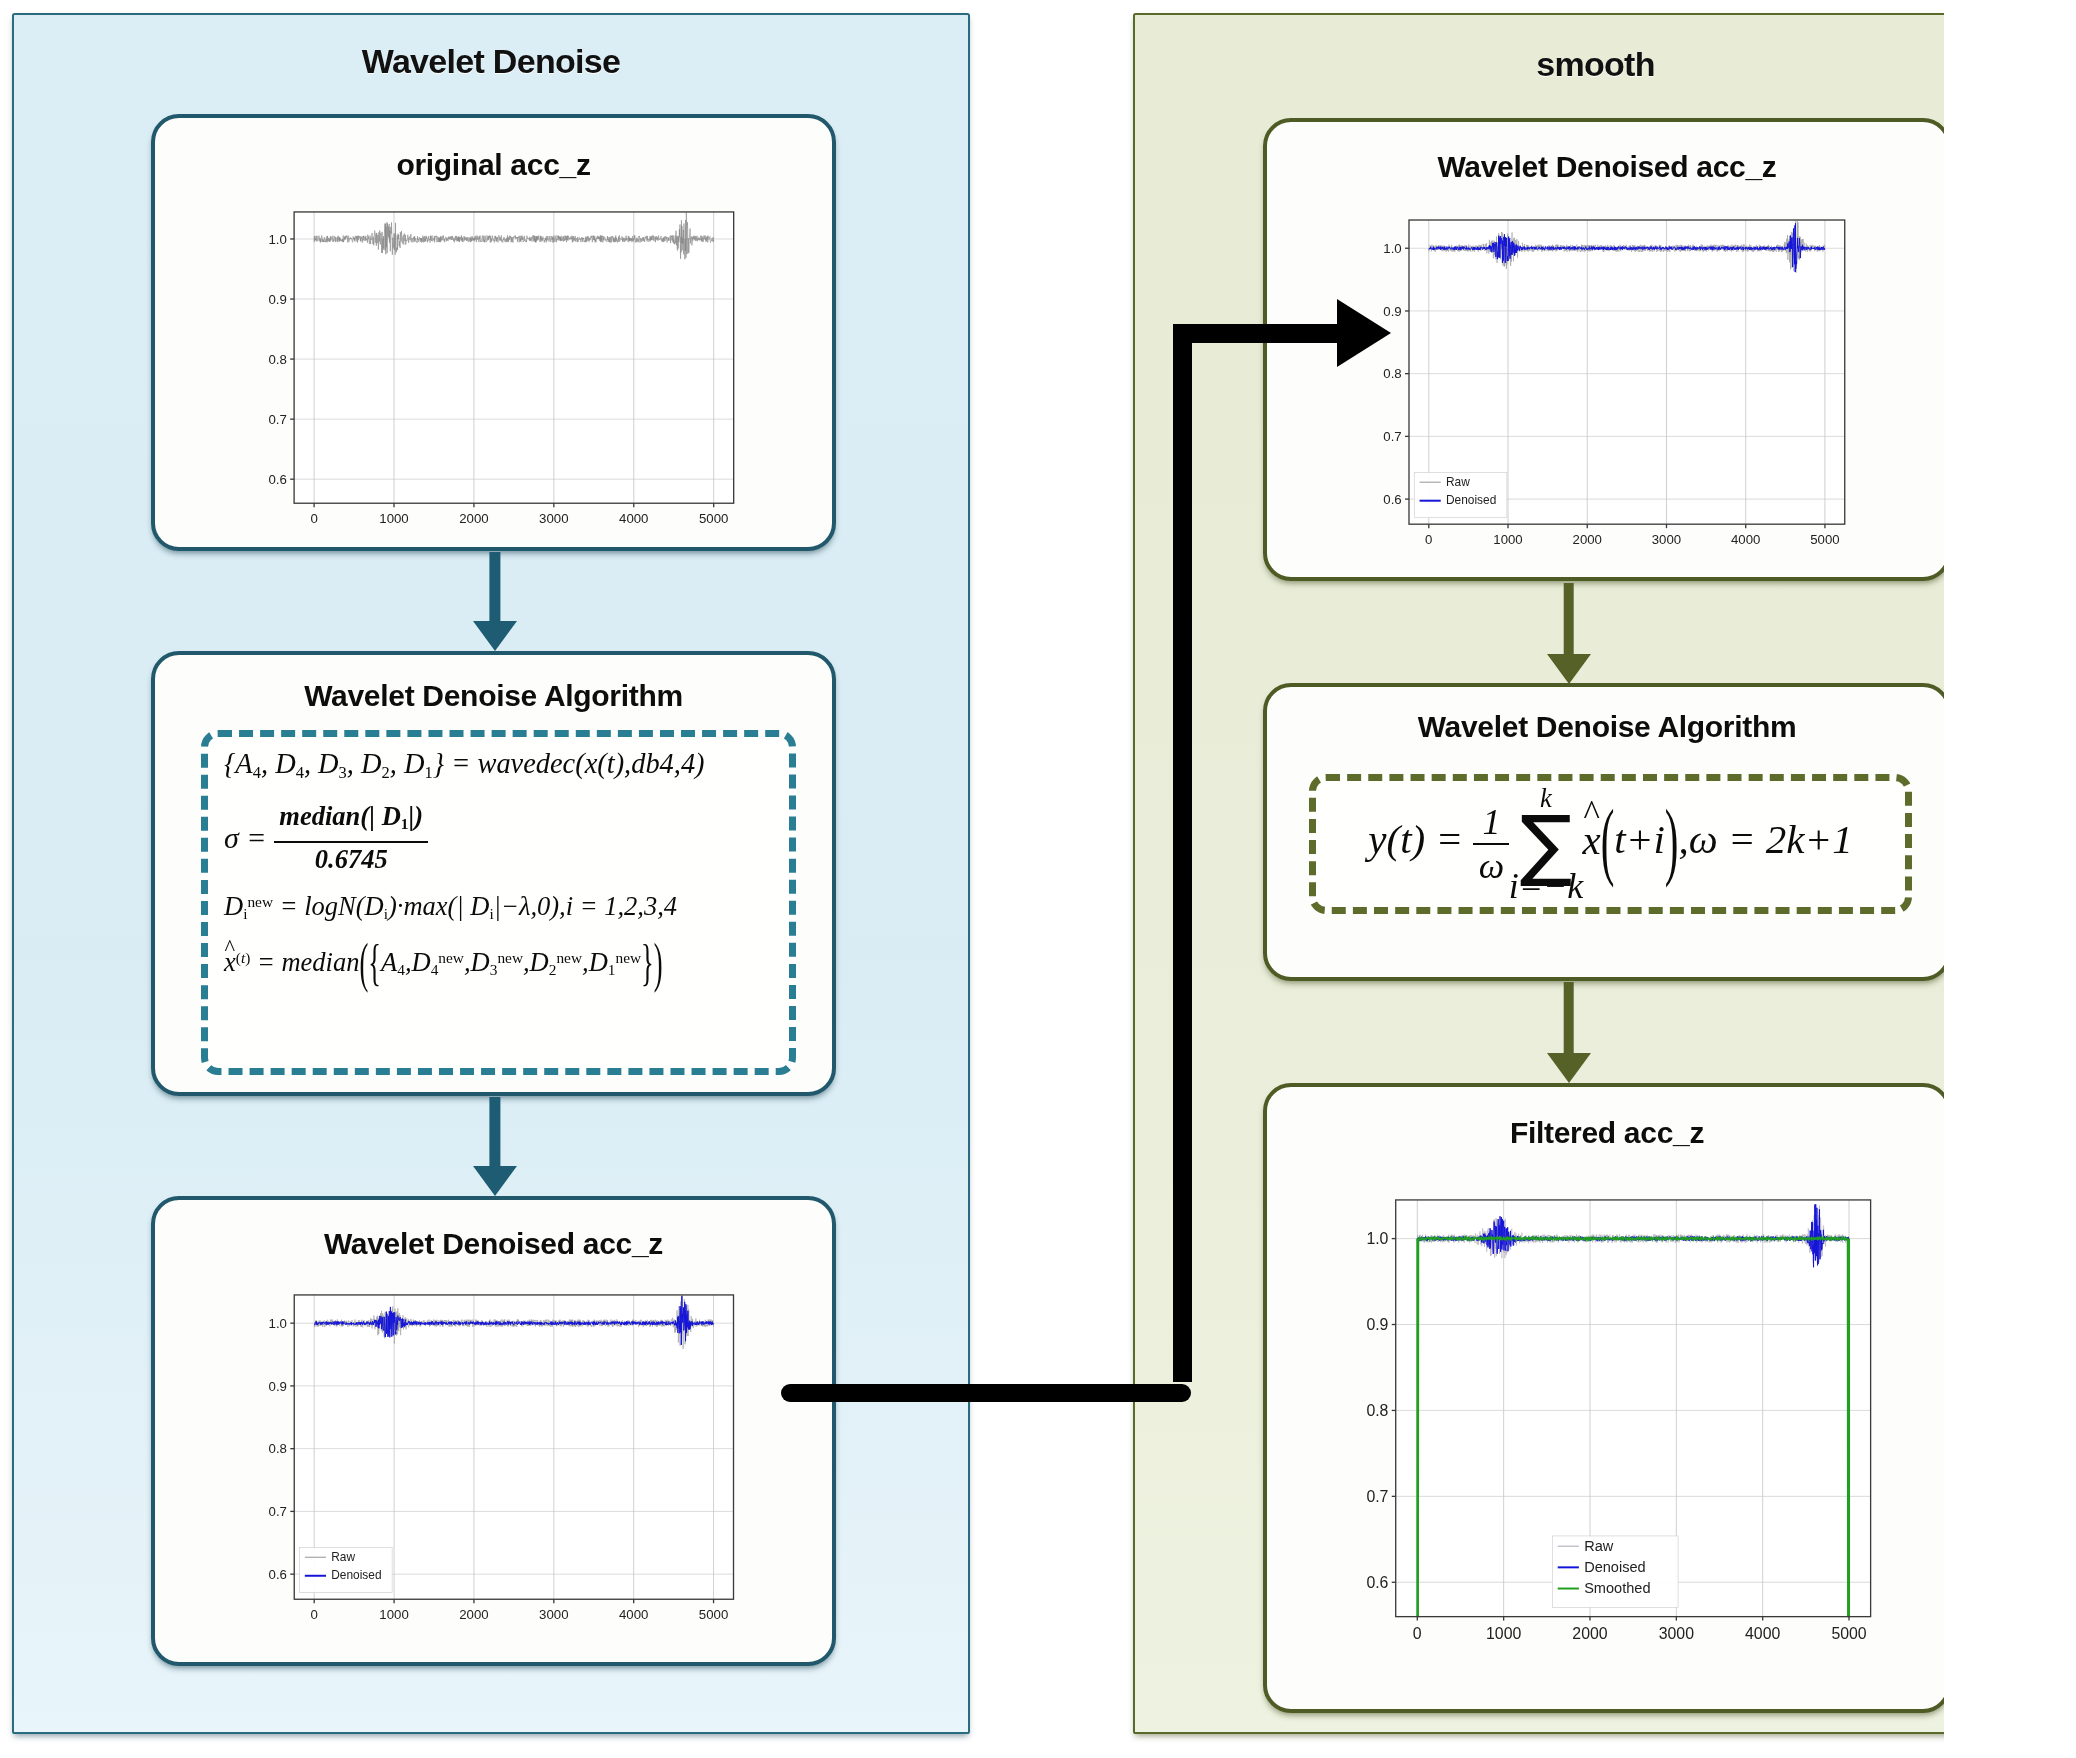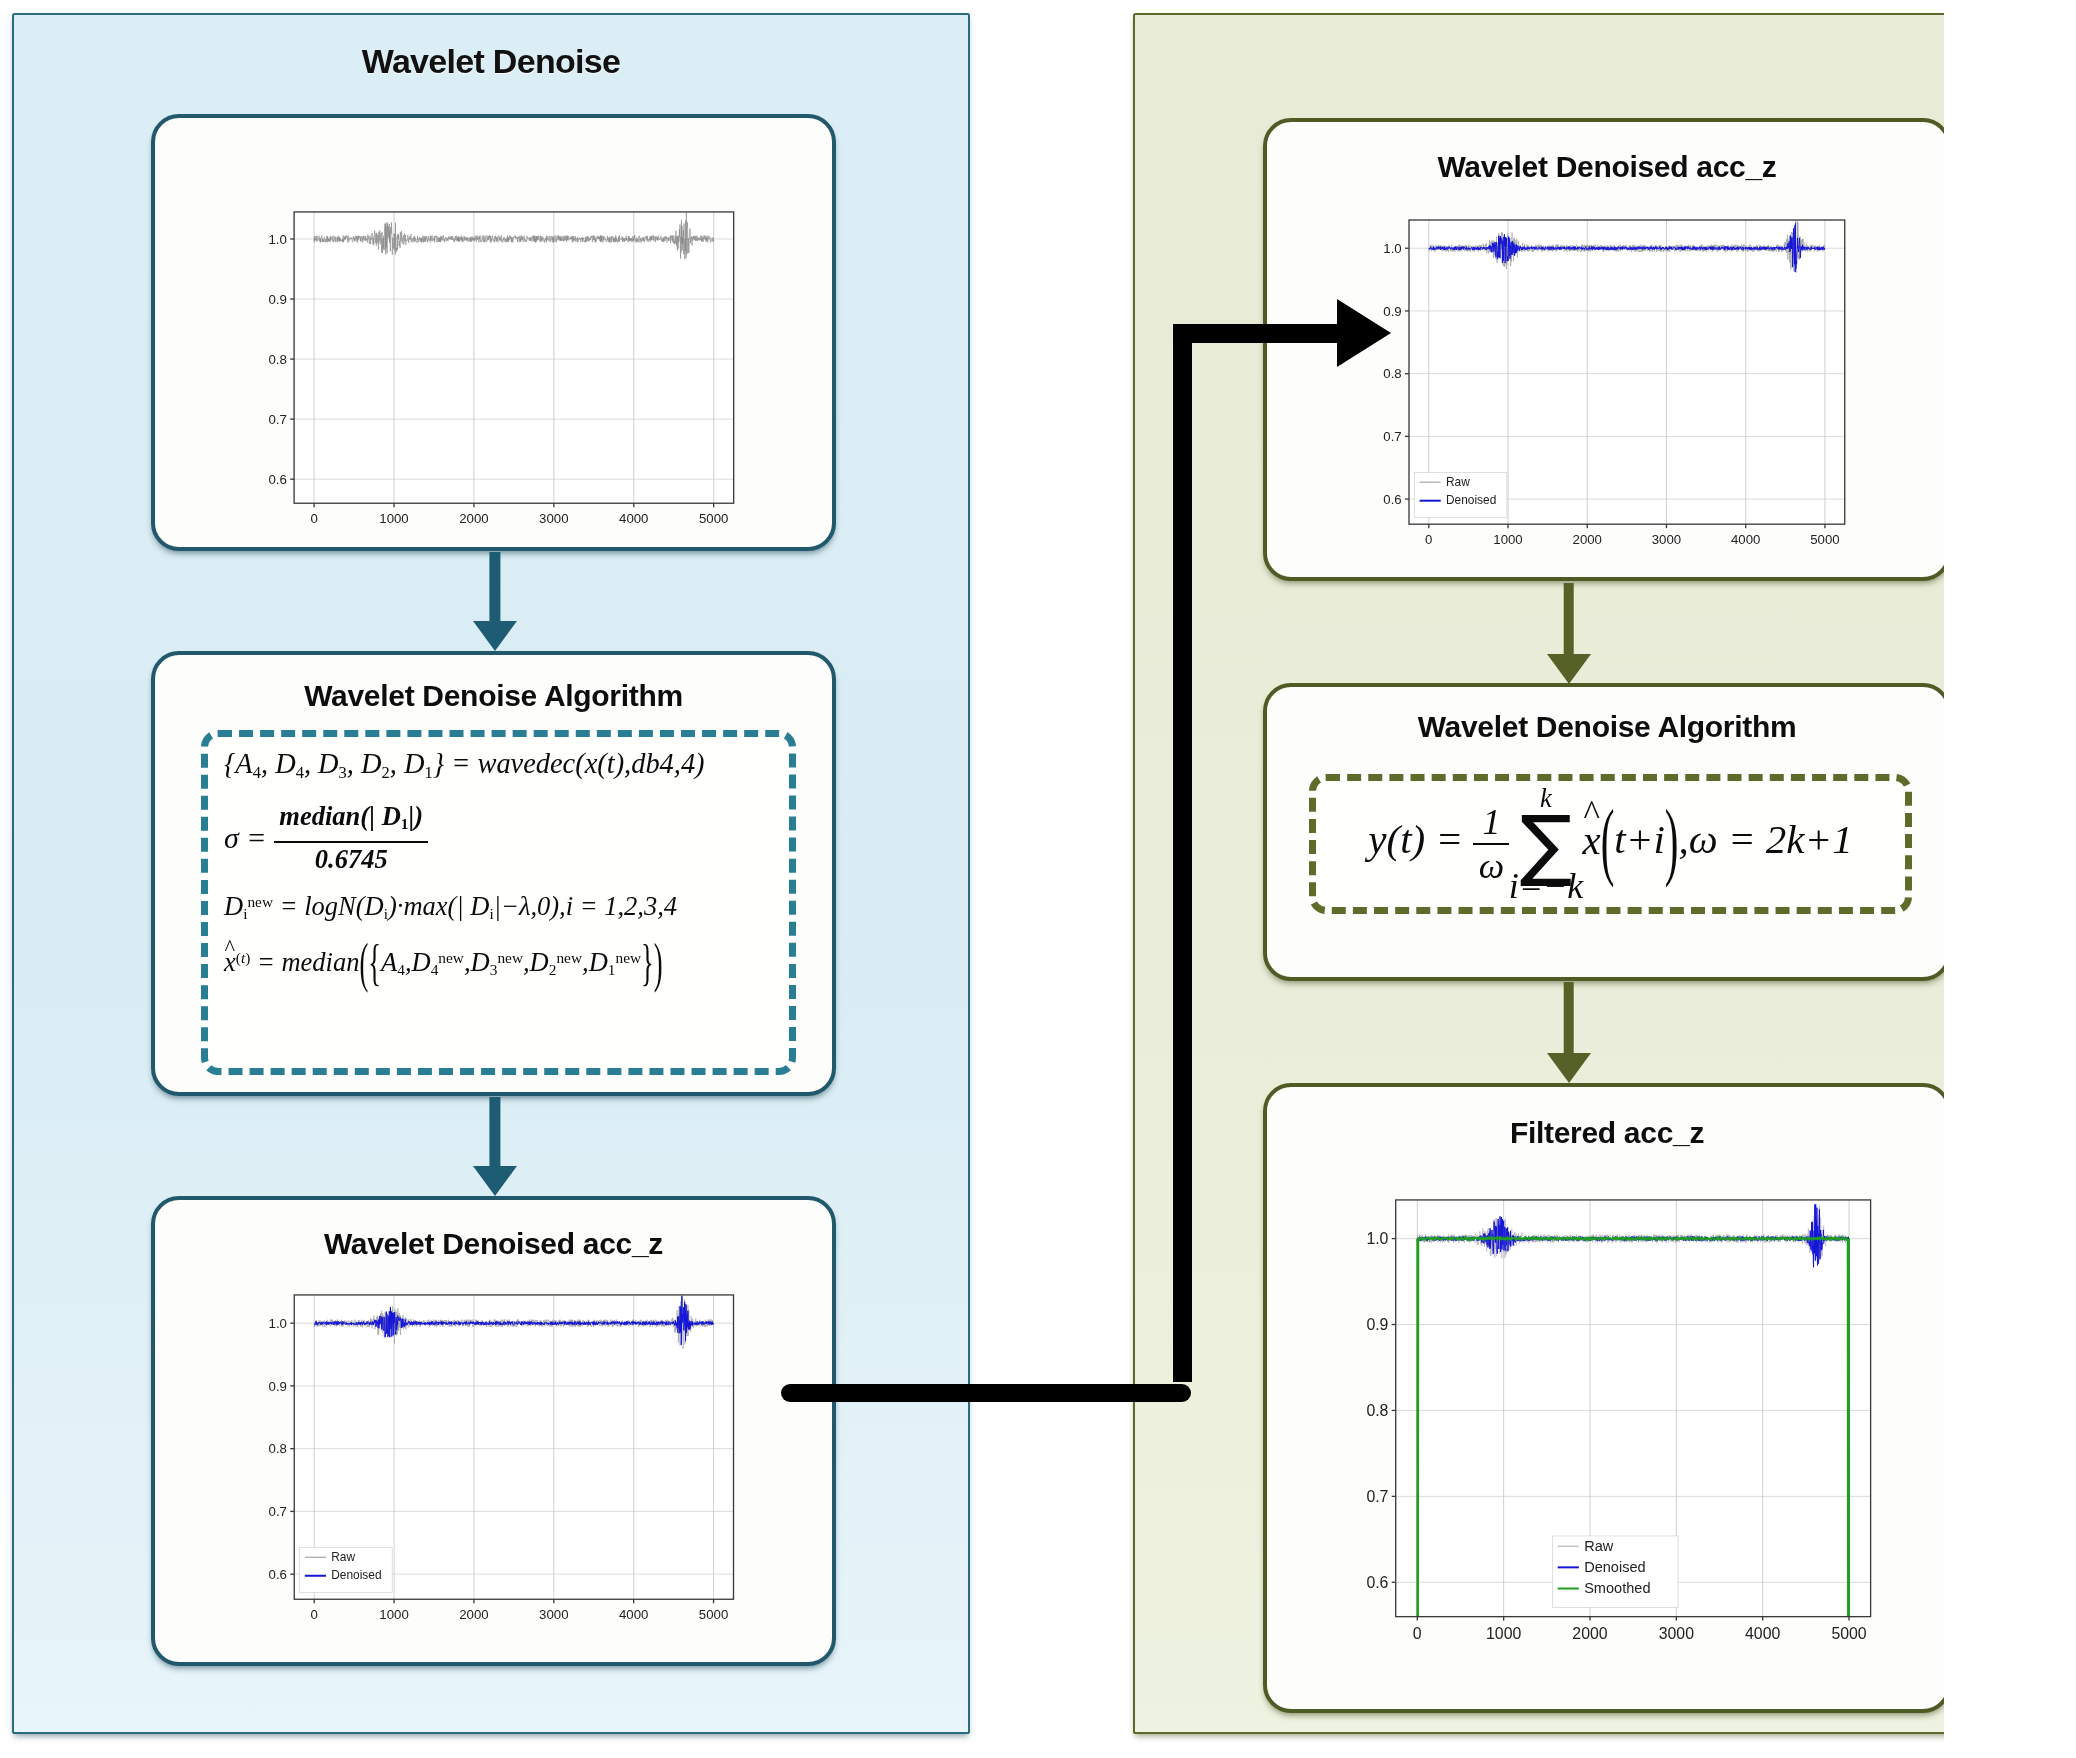--- a/index.html
+++ b/index.html
@@ -120,20 +120,21 @@
 </style>
 </head>
 <body>
 
 <div id="canvas">
 
   <div class="panel" id="panel-wavelet">
     <div class="panel-title">Wavelet Denoise</div>
 
     <div class="card teal" style="left:137px; top:99px; width:685px; height:437px;">
+      <div class="card-title" style="top:30px;">original acc_z</div>
       <div class="plot" id="plot-original" style="left:98px; top:86px;">
           <svg width="490" height="331" viewBox="0 0 740 500">
             <rect x="62" y="12" width="664" height="440" fill="#ffffff"></rect>
             <line x1="92.18181818181819" x2="92.18181818181819" y1="12" y2="452" stroke="#b8b8b8" stroke-width="1"></line>
             <line x1="212.9090909090909" x2="212.9090909090909" y1="12" y2="452" stroke="#b8b8b8" stroke-width="1"></line>
             <line x1="333.6363636363636" x2="333.6363636363636" y1="12" y2="452" stroke="#b8b8b8" stroke-width="1"></line>
             <line x1="454.3636363636364" x2="454.3636363636364" y1="12" y2="452" stroke="#b8b8b8" stroke-width="1"></line>
             <line x1="575.0909090909091" x2="575.0909090909091" y1="12" y2="452" stroke="#b8b8b8" stroke-width="1"></line>
             <line x1="695.8181818181819" x2="695.8181818181819" y1="12" y2="452" stroke="#b8b8b8" stroke-width="1"></line>
             <line x1="62" x2="726" y1="415.71134020618564" y2="415.71134020618564" stroke="#c9c9c9" stroke-width="1"></line>
@@ -255,20 +256,21 @@
             <line x1="78" x2="110" y1="408.5" y2="408.5" stroke="#9a9a9a" stroke-width="1.6"></line>
             <text x="118" y="413.9" font-size="18" fill="#222" font-family="&quot;Liberation Sans&quot;, sans-serif">Raw</text>
             <line x1="78" x2="110" y1="436.5" y2="436.5" stroke="#1414d8" stroke-width="3"></line>
             <text x="118" y="441.9" font-size="18" fill="#222" font-family="&quot;Liberation Sans&quot;, sans-serif">Denoised</text>
           </svg>
         </div>
     </div>
   </div>
 
   <div class="panel" id="panel-smooth">
+    <div class="panel-title">smooth</div>
 
     <div class="card olive" style="left:128px; top:103px; width:688px; height:463px;">
       <div class="card-title" style="top:28px;">Wavelet Denoised acc_z</div>
       <div class="plot" id="plot-denoised-right" style="left:101px; top:90px;">
           <svg width="486" height="344" viewBox="0 0 735 520">
             <rect x="62" y="12" width="659" height="460" fill="#ffffff"></rect>
             <line x1="91.95454545454545" x2="91.95454545454545" y1="12" y2="472" stroke="#b8b8b8" stroke-width="1"></line>
             <line x1="211.77272727272728" x2="211.77272727272728" y1="12" y2="472" stroke="#b8b8b8" stroke-width="1"></line>
             <line x1="331.5909090909091" x2="331.5909090909091" y1="12" y2="472" stroke="#b8b8b8" stroke-width="1"></line>
             <line x1="451.40909090909093" x2="451.40909090909093" y1="12" y2="472" stroke="#b8b8b8" stroke-width="1"></line>

